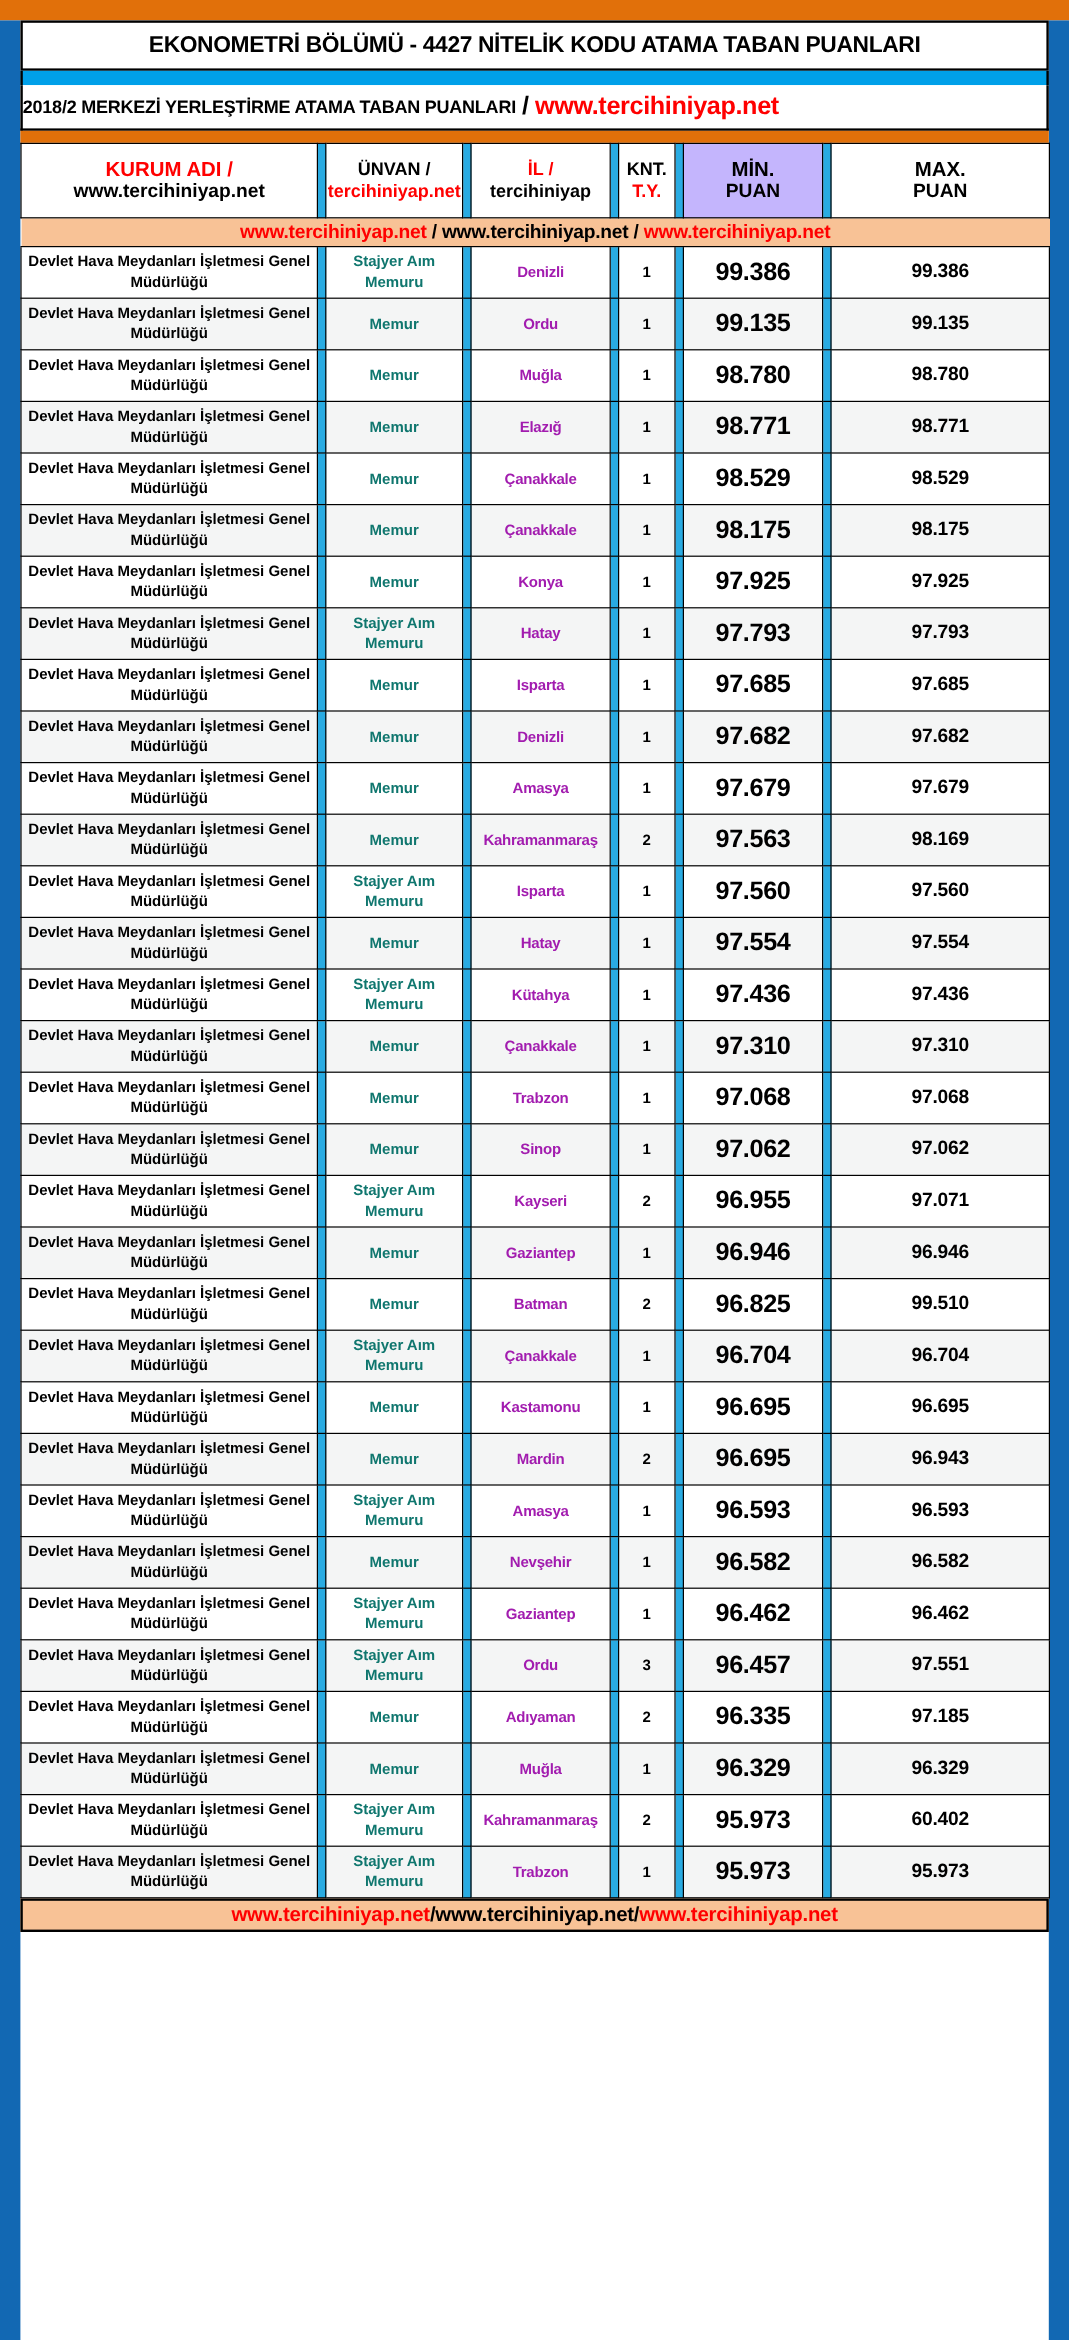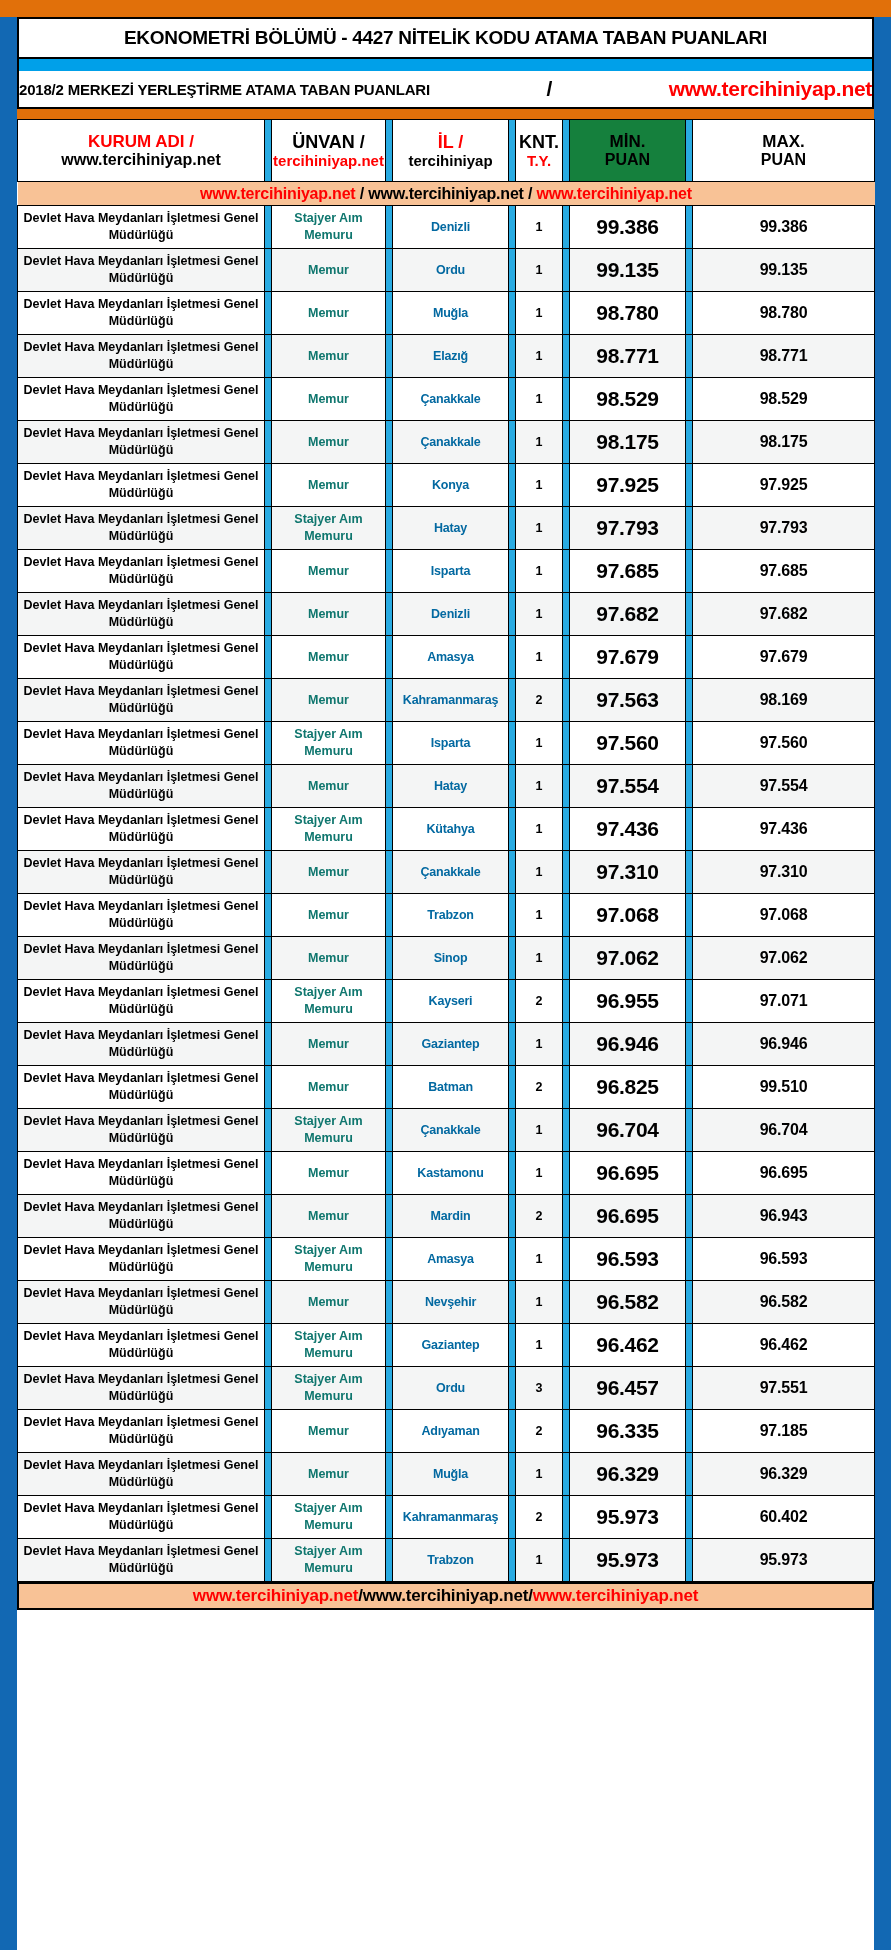--- a/index.html
+++ b/index.html
@@ -85,21 +85,21 @@
 
   .subtitle-bar {
     box-sizing: border-box;
     width: 857px;
     height: 38px;
     background: #ffffff;
     border: 2px solid #000000;
     border-top: none;
     display: flex;
     align-items: center;
-    justify-content: space-between;
+    justify-content: flex-start;
     white-space: nowrap;
   }
   .subtitle-bar .s1 {
     font-size: 15px;
     font-weight: bold;
     color: #000000;
     letter-spacing: -0.2px;
   }
   .subtitle-bar .slash {
     font-size: 21px;
@@ -163,24 +163,24 @@
     color: #000;
   }
   .hcell .l2 {
     display: block;
     font-size: 16px;
     font-weight: bold;
     color: #000;
   }
   .hcell.red .l1 { color: #FF0000; }
   .hcell.redl2 .l2 { color: #FF0000; }
-  .hcell.small .l1 { font-size: 18px; }
+  .hcell.small .l1 { font-size: 15px; }
   .hcell.small .l2 { font-size: 15px; }
   .hcell.min {
-    background: #15803d;
+    background: #c4b5fd;
   }
 
   .adrow td {
     background: #F8C296;
     height: 24px;
     text-align: center;
     vertical-align: middle;
     border-left: none;
     border-right: none;
   }
@@ -211,21 +211,21 @@
     font-size: 12.5px;
     font-weight: bold;
     color: #0f766e;
     line-height: 1.35;
   }
   td.il {
     text-align: center;
     vertical-align: middle;
     font-size: 12.5px;
     font-weight: bold;
-    color: #0369a1;
+    color: #a21caf;
     letter-spacing: -0.2px;
   }
   td.knt {
     text-align: center;
     vertical-align: middle;
     font-size: 12.5px;
     font-weight: bold;
     color: #000;
   }
   td.minp {

